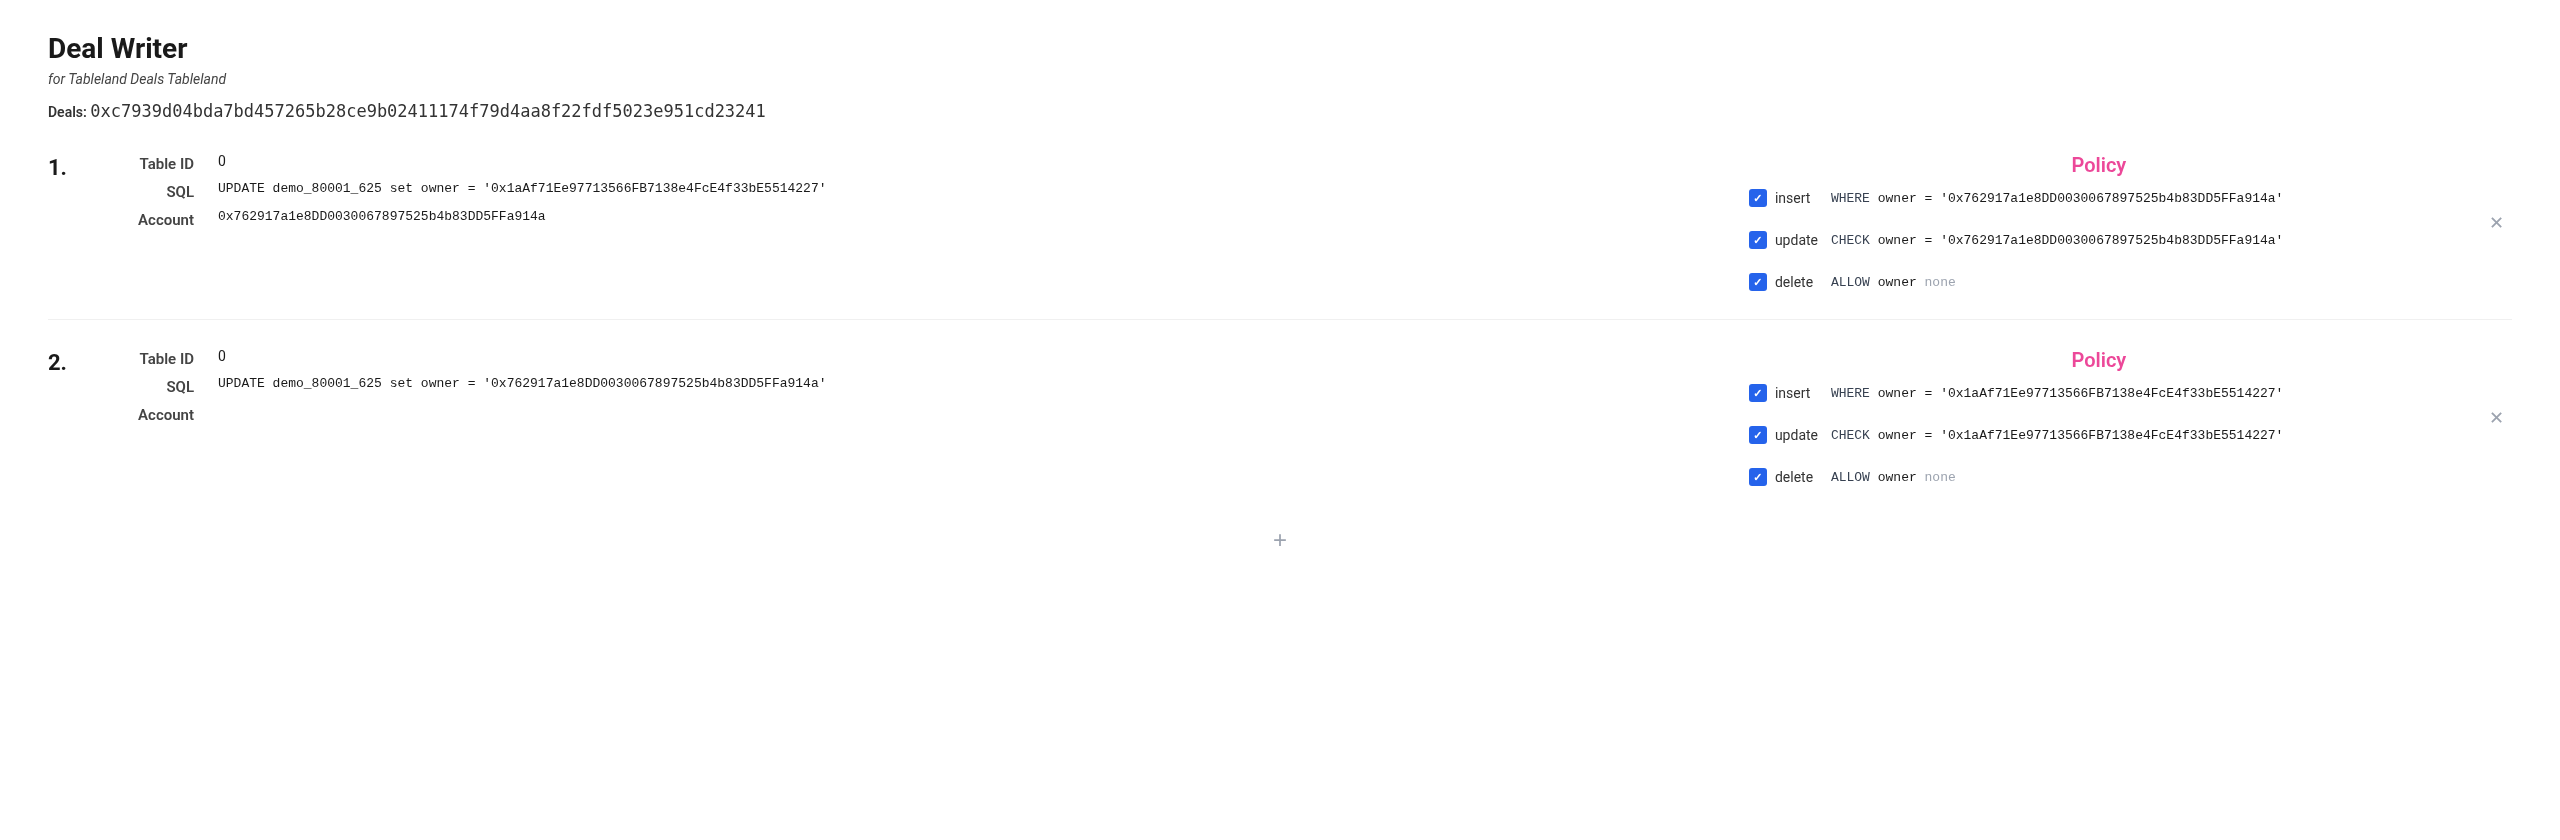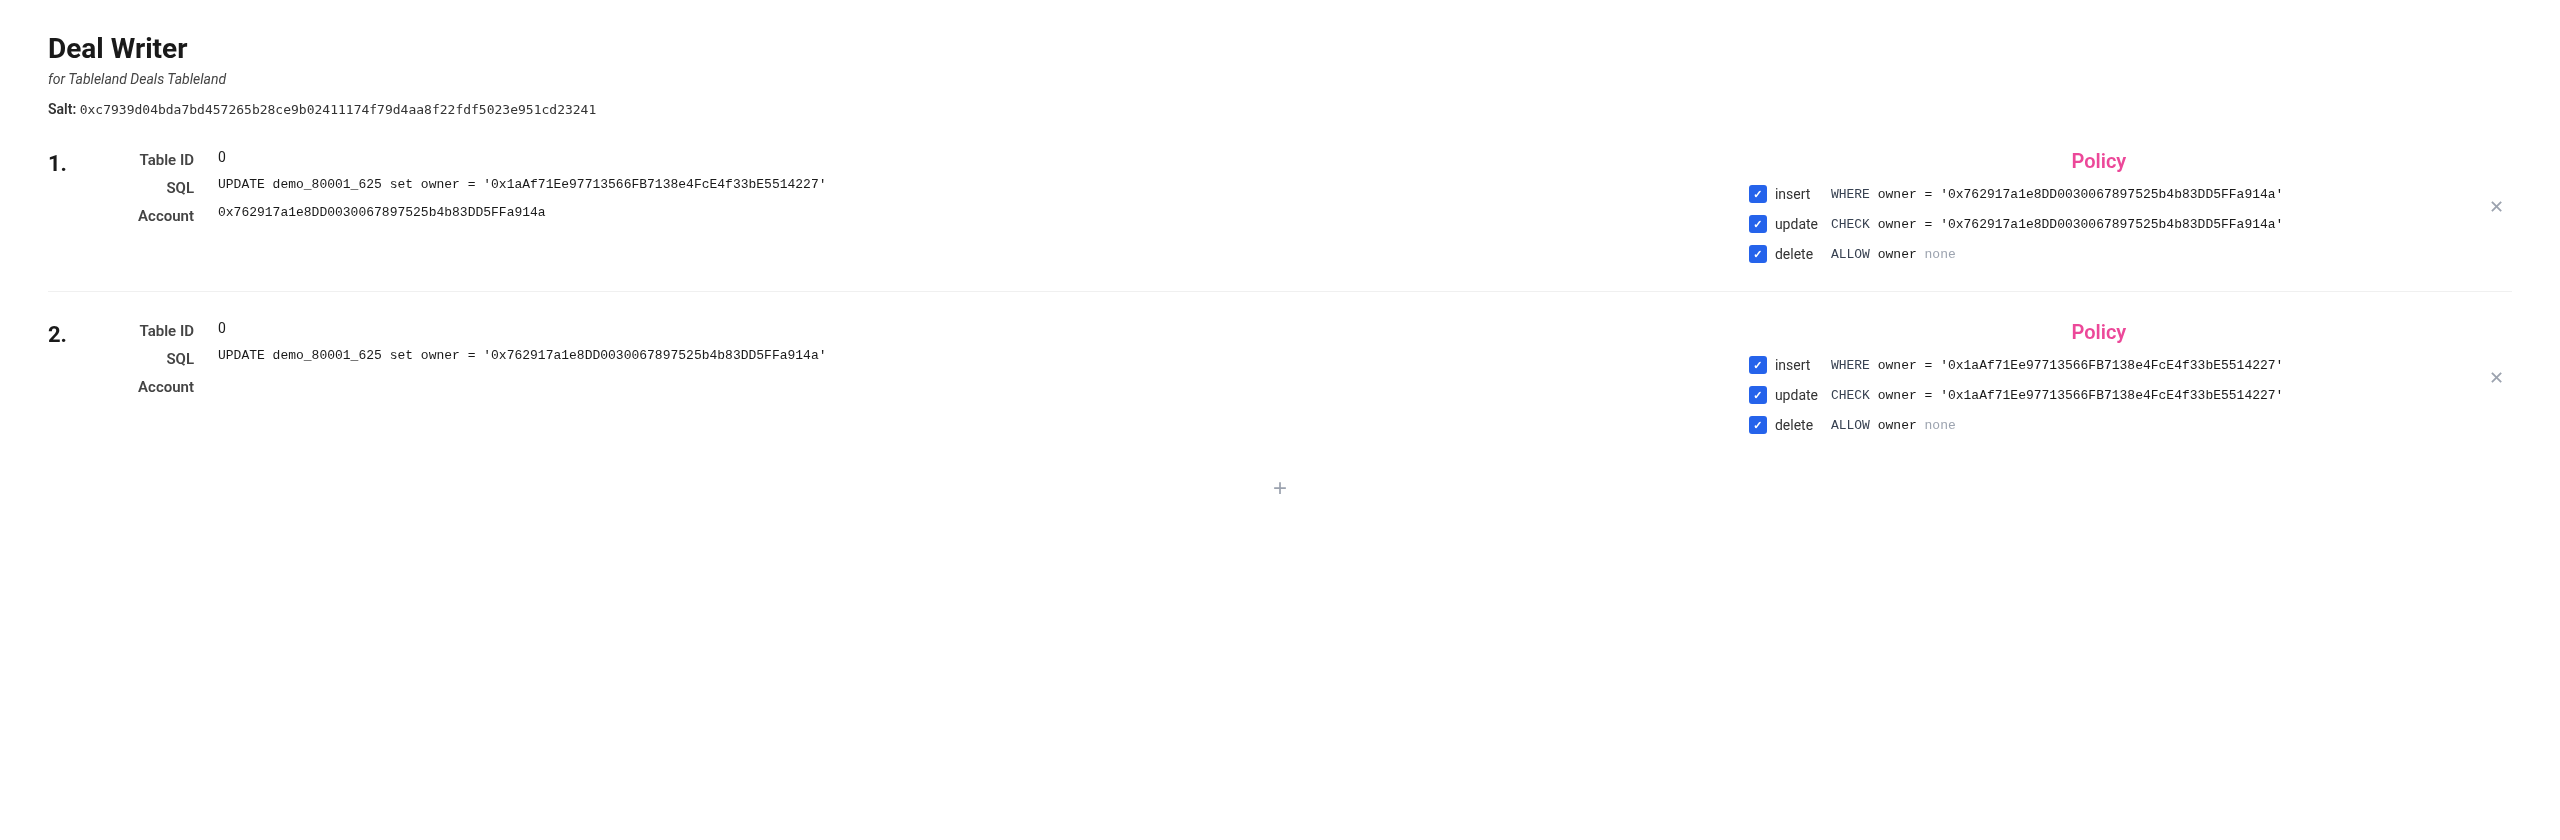--- a/index.html
+++ b/index.html
@@ -24,21 +24,21 @@
     .salt-row {
       font-size: 14px;
       color: #333;
       margin-bottom: 32px;
     }
     .salt-label {
       font-weight: 600;
     }
     .salt-value {
       font-family: monospace;
-      font-size: 13px;
+      font-size: 17px;
       margin-top: 37px;
     }
 
     .entries-container {
       display: flex;
       flex-direction: column;
       gap: 24px;
     }
 
     .entry-row {
@@ -90,21 +90,21 @@
       font-size: 20px;
       font-weight: 600;
       text-align: center;
       margin-bottom: 12px;
       color: #ec4899;
     }
 
     .policy-rows {
       display: flex;
       flex-direction: column;
-      gap: 12px;
+      gap: 24px;
     }
 
     .policy-item {
       display: flex;
       align-items: center;
       gap: 8px;
       font-size: 14px;
     }
 
     .checkbox-icon {
@@ -173,21 +173,21 @@
       border-top: 1px solid #f0f0f0;
       margin: 4px 0;
     }
   </style>
 </head>
 <body>
 
 <h1 class="page-title">Deal Writer</h1>
 <p class="subtitle">for Tableland Deals Tableland</p>
 <div class="salt-row">
-  <span class="salt-label">Salt:</span>
+  <span class="salt-label">Deals:</span>
   <span class="salt-value">0xc7939d04bda7bd457265b28ce9b02411174f79d4aa8f22fdf5023e951cd23241</span>
 </div>
 
 <div class="entries-container" id="entries-container">
 <div class="entry-row">
       <div style="display: flex; align-items: flex-start; gap: 16px; flex: 1 1 0%;">
         <span class="entry-number">1.</span>
         <div class="entry-fields">
           <span class="field-label">Table ID</span>
           <span class="field-value">0</span>

